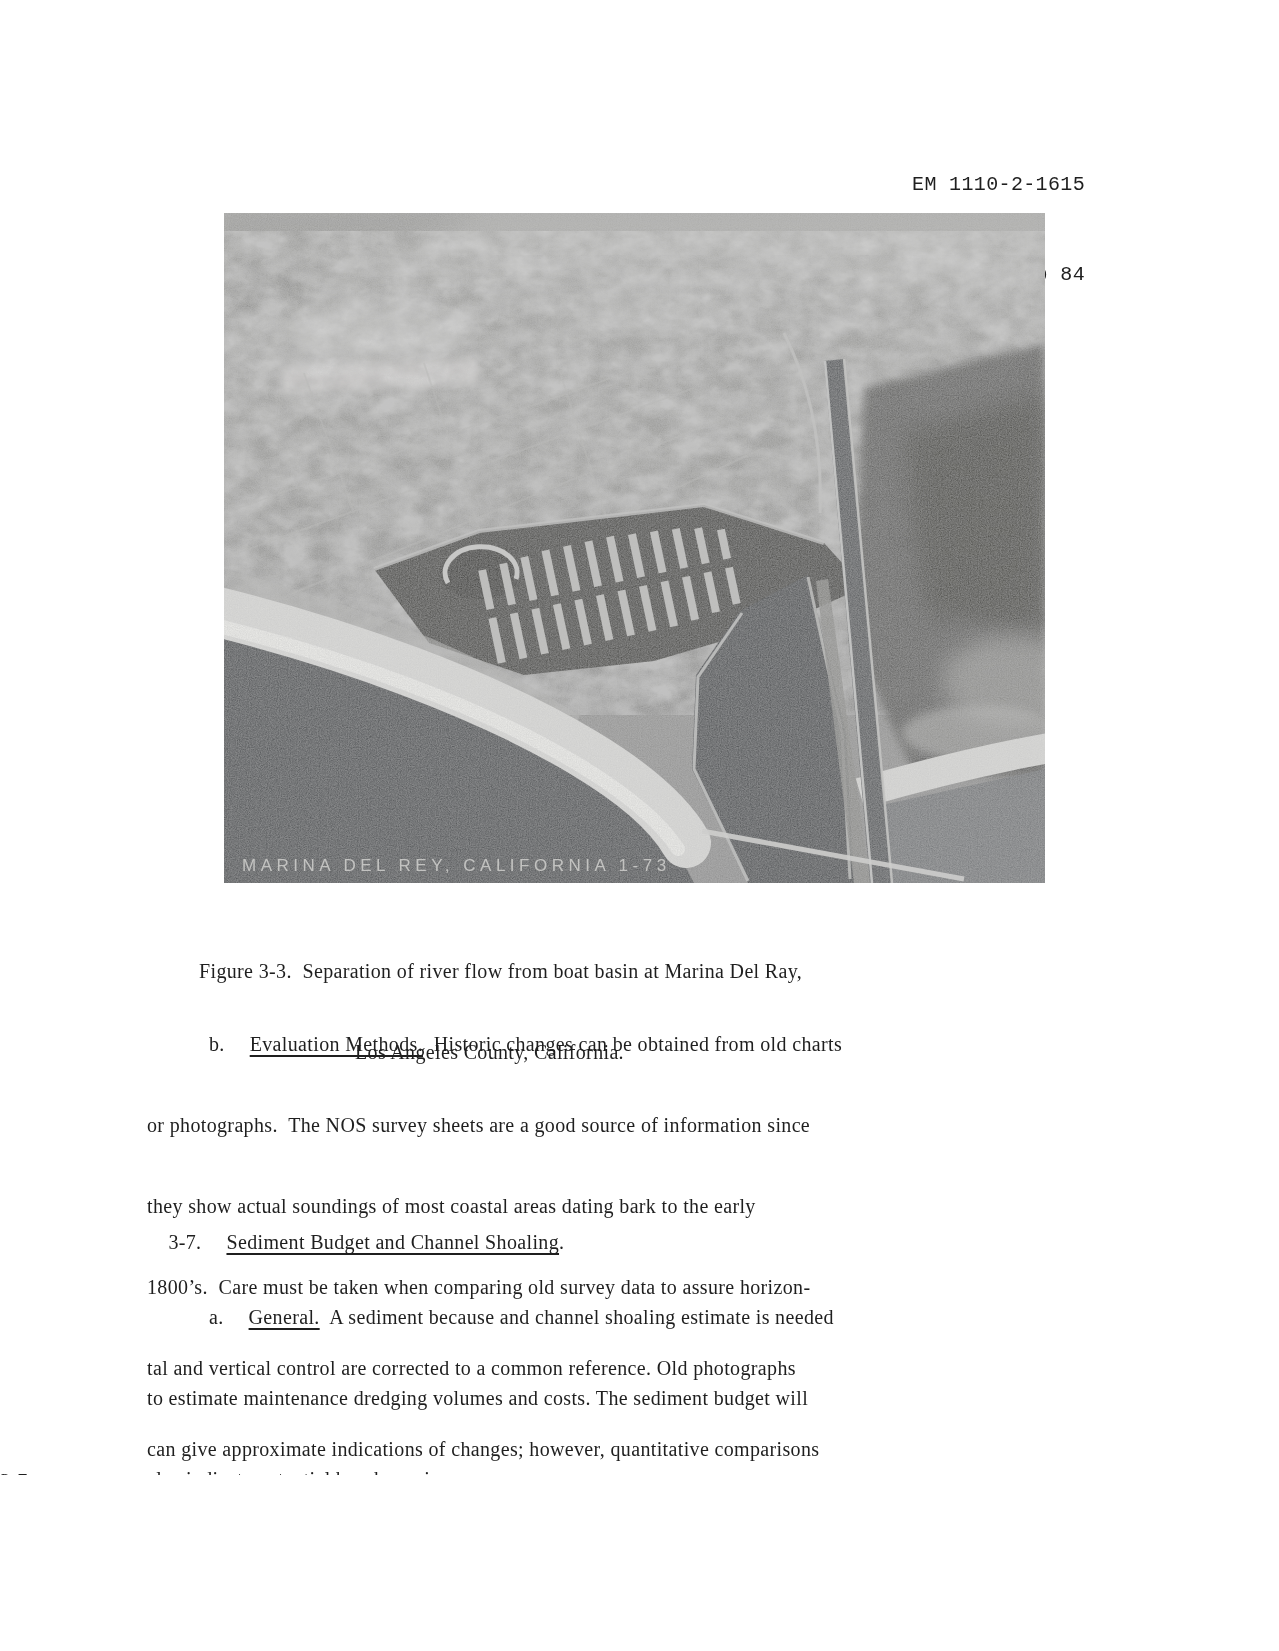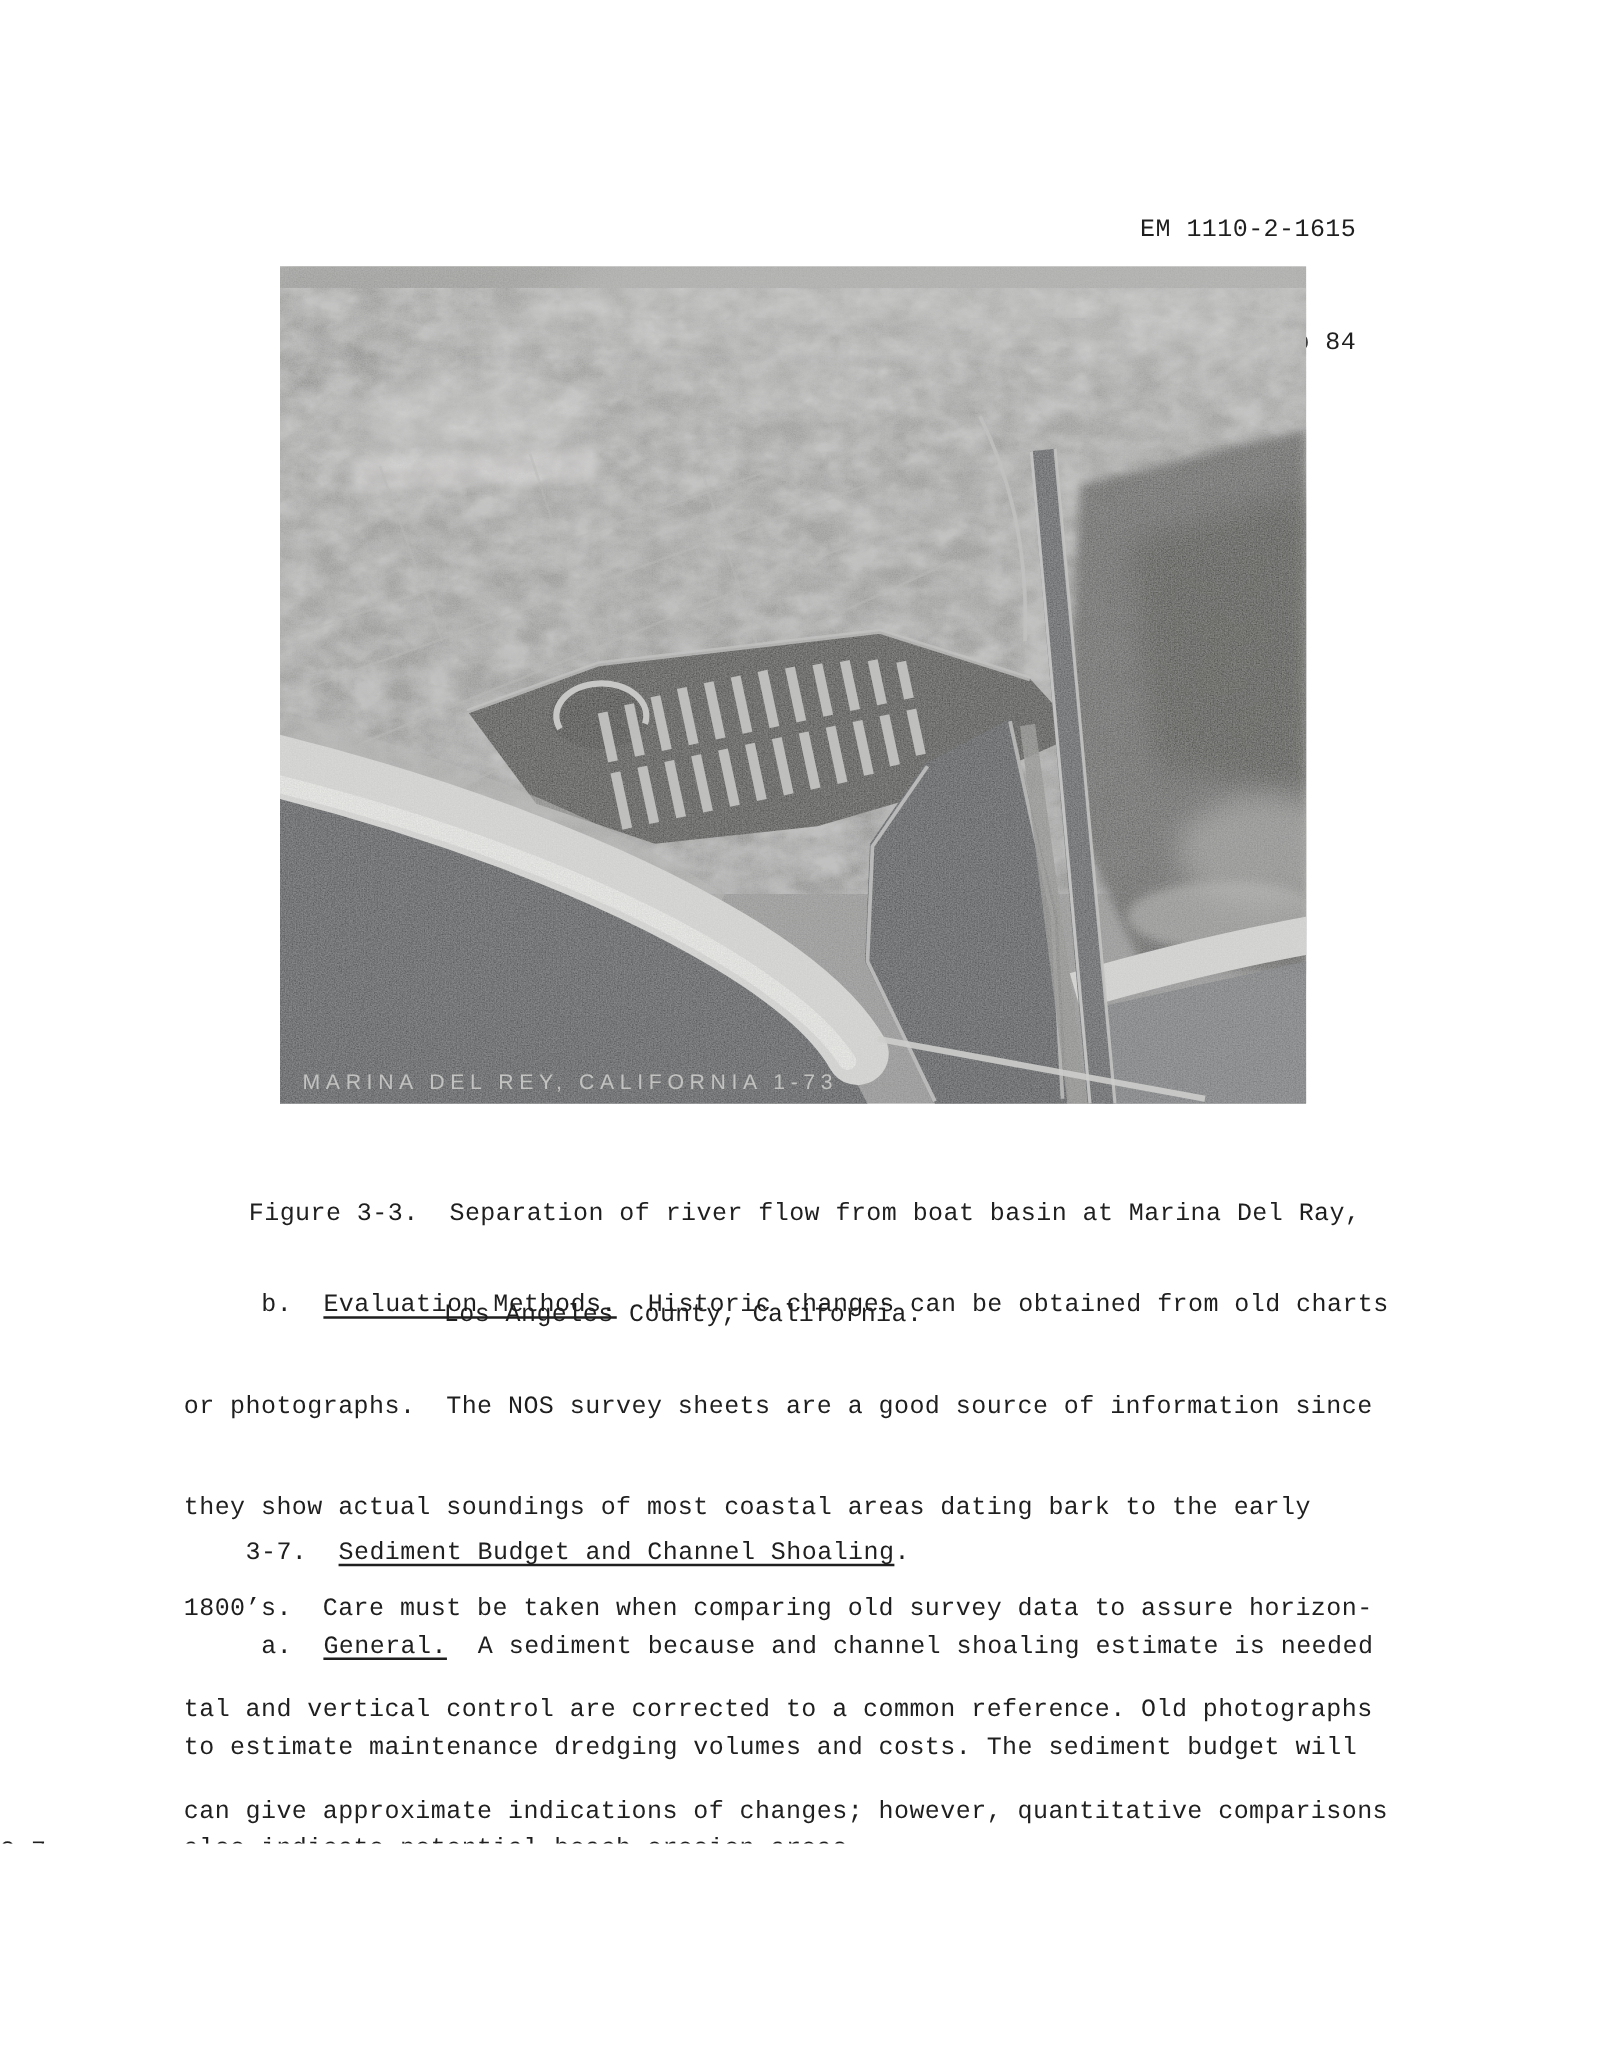--- a/index.html
+++ b/index.html
@@ -1,21 +1,21 @@
 <!DOCTYPE html>
 <html><head>
 <meta charset="utf-8">
 <style>
   html,body { margin:0; padding:0; background:#ffffff; }
   .page {
     position:relative; width:1279px; height:1475px; background:#ffffff;
     overflow:hidden; color:#1f1f1f;
     font-family:"Liberation Mono","DejaVu Sans Mono",monospace;
   }
-  .mono { font-family:Liberation Mono, monospace;
+  .mono { font-family:Liberation Serif, serif;
           font-size:20px; line-height:27px; letter-spacing:0.35px; white-space:pre; }
   .header { position:absolute; top:110px; right:194px; text-align:right;
             font-size:20px; line-height:30px; letter-spacing:0.35px; white-space:pre; }
   .photo { position:absolute; left:212px; top:201px; width:821px; height:670px; margin:12px; }
   .photo svg { display:block; width:100%; height:100%; }
   .figure-caption { position:absolute; left:199px; top:904px; }
   .cap2 { padding-left:156px; }
   .para { position:absolute; left:147px; }
   .para-b { top:977px; }
   .section-line { top:1202px; }

